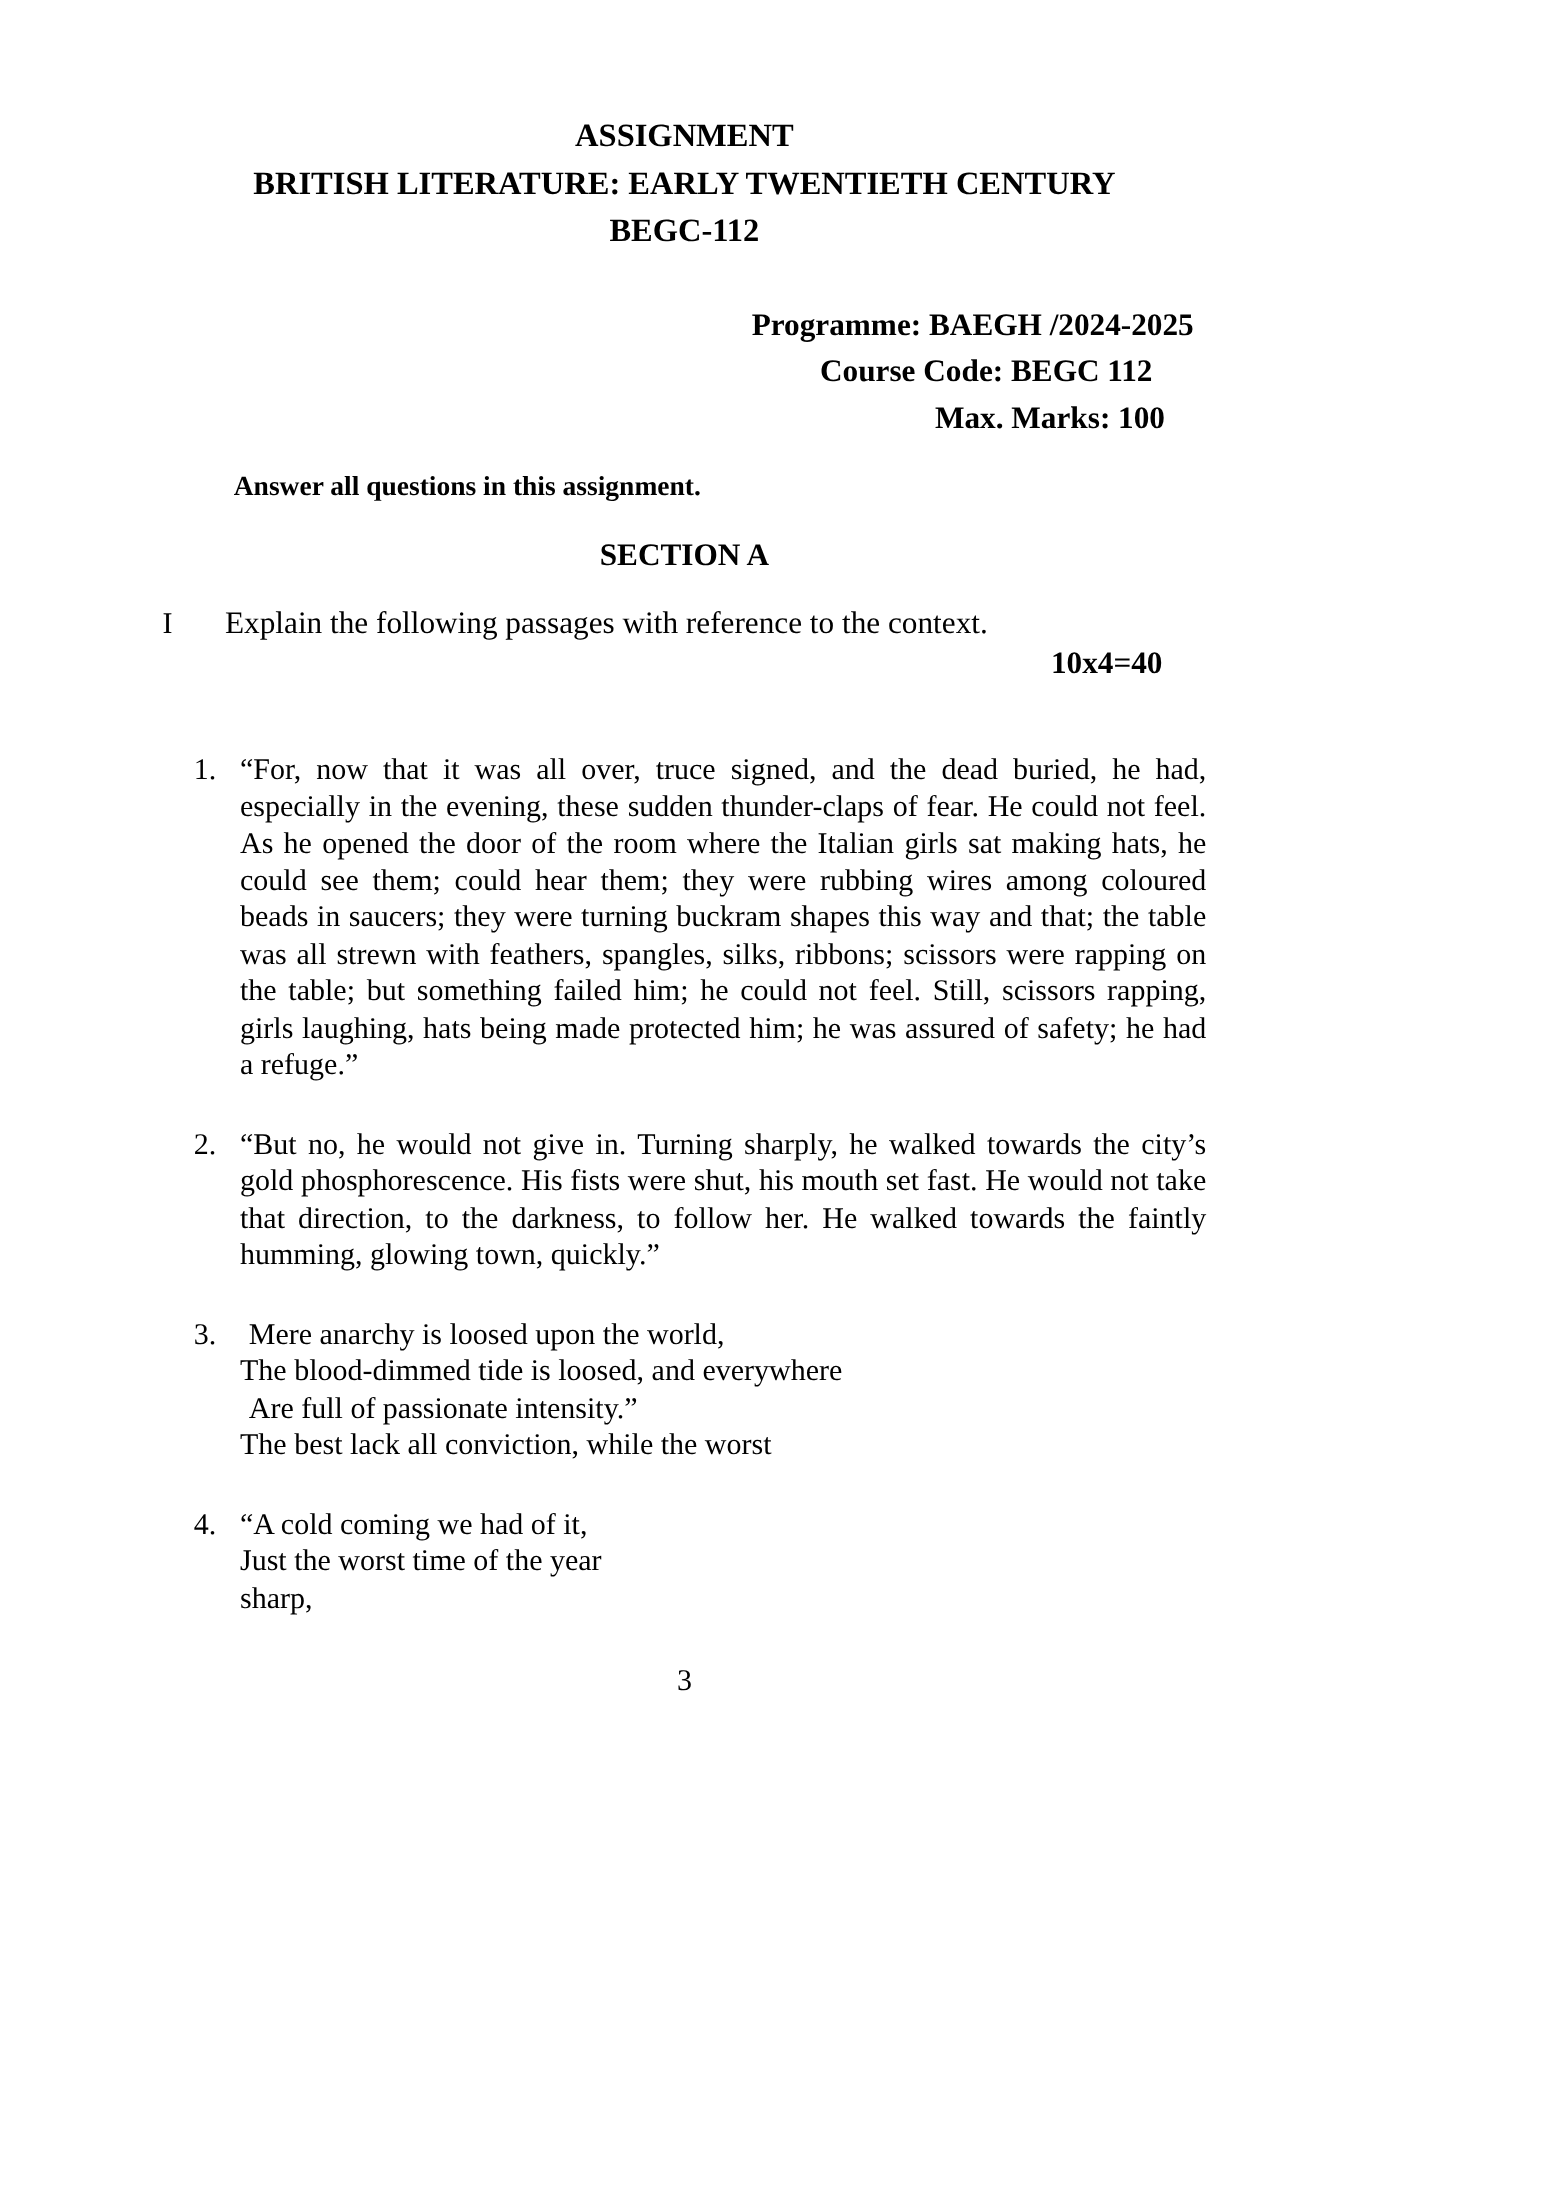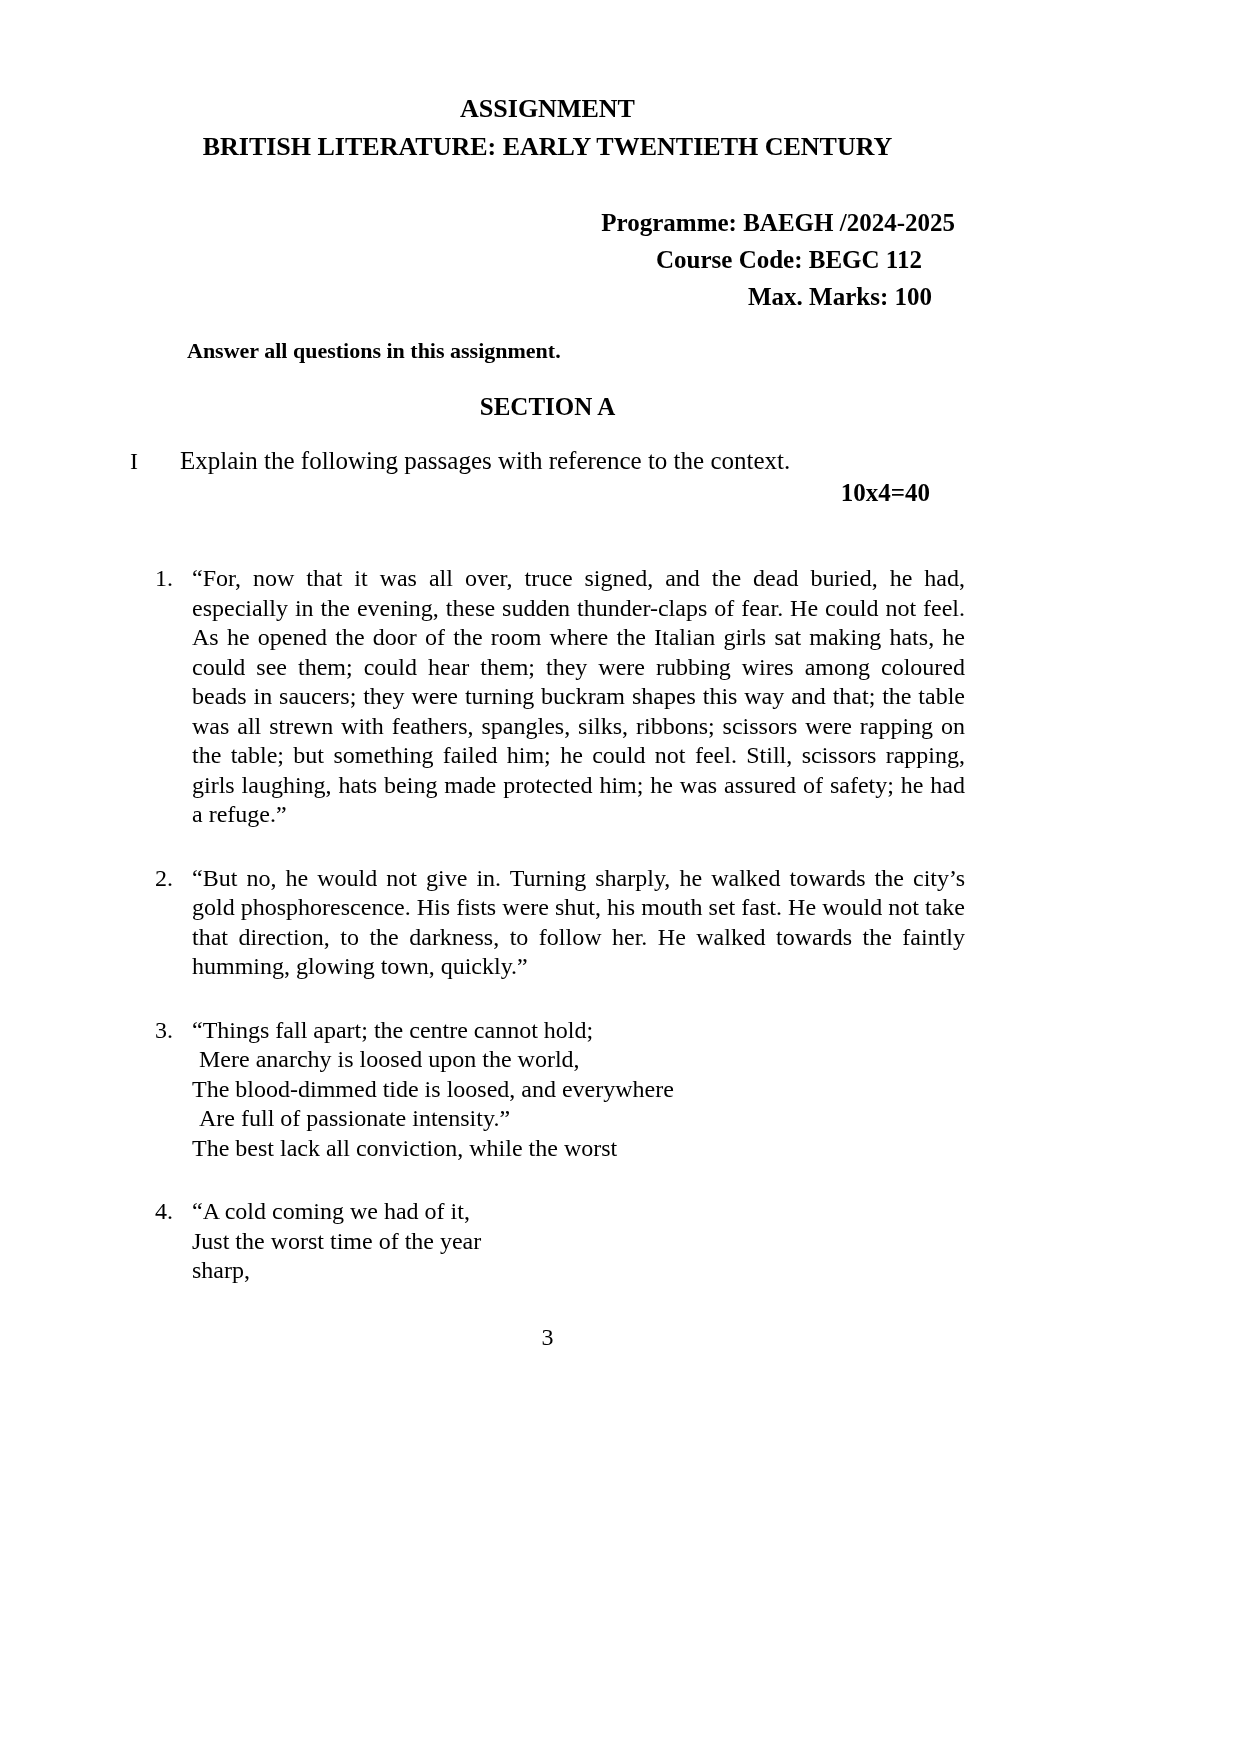--- a/index.html
+++ b/index.html
@@ -97,20 +97,21 @@
   }
 </style>
 </head>
 <body>
 
 <div class="page">
 
   <div class="doc-header">
     <div>ASSIGNMENT</div>
     <div>BRITISH LITERATURE: EARLY TWENTIETH CENTURY</div>
+    <div>BEGC-112</div>
   </div>
 
   <div class="meta">
     <div class="meta-programme">Programme: BAEGH /2024-2025</div>
     <div class="meta-course">Course Code: BEGC 112</div>
     <div class="meta-marks">Max. Marks: 100</div>
   </div>
 
   <div class="instruction">Answer all  questions in this assignment.</div>
 
@@ -131,21 +132,20 @@
     </div>
 
     <div class="question">
       <span class="q-num">2.</span>
       <div class="q-body prose">“But no, he would not give in. Turning sharply, he walked towards the city’s gold phosphorescence. His fists were shut, his mouth set fast. He would not take that direction, to the darkness, to follow her. He walked towards the faintly humming, glowing town, quickly.”</div>
     </div>
 
     <div class="question">
       <span class="q-num">3.</span>
       <div class="q-body verse">
-        <div class="verse-line">“Things fall apart; the centre cannot hold;</div>
         <div class="verse-line sp">Mere anarchy is loosed upon the world,</div>
         <div class="verse-line">The blood-dimmed tide is loosed, and everywhere</div>
         <div class="verse-line sp">Are full of passionate intensity.”</div>
         <div class="verse-line">The best lack all conviction, while the worst</div>
       </div>
     </div>
 
     <div class="question">
       <span class="q-num">4.</span>
       <div class="q-body verse">

